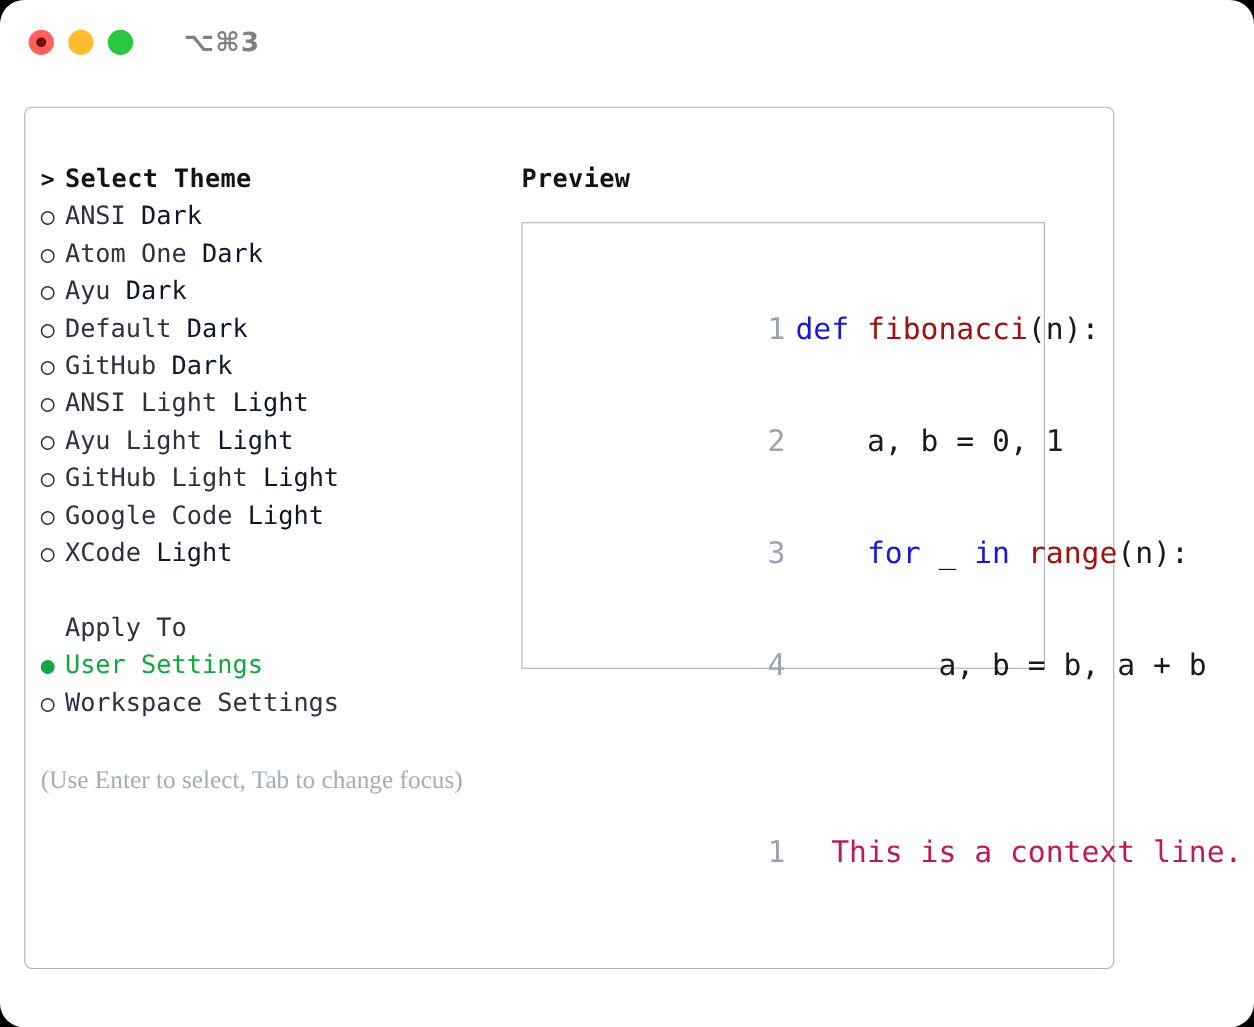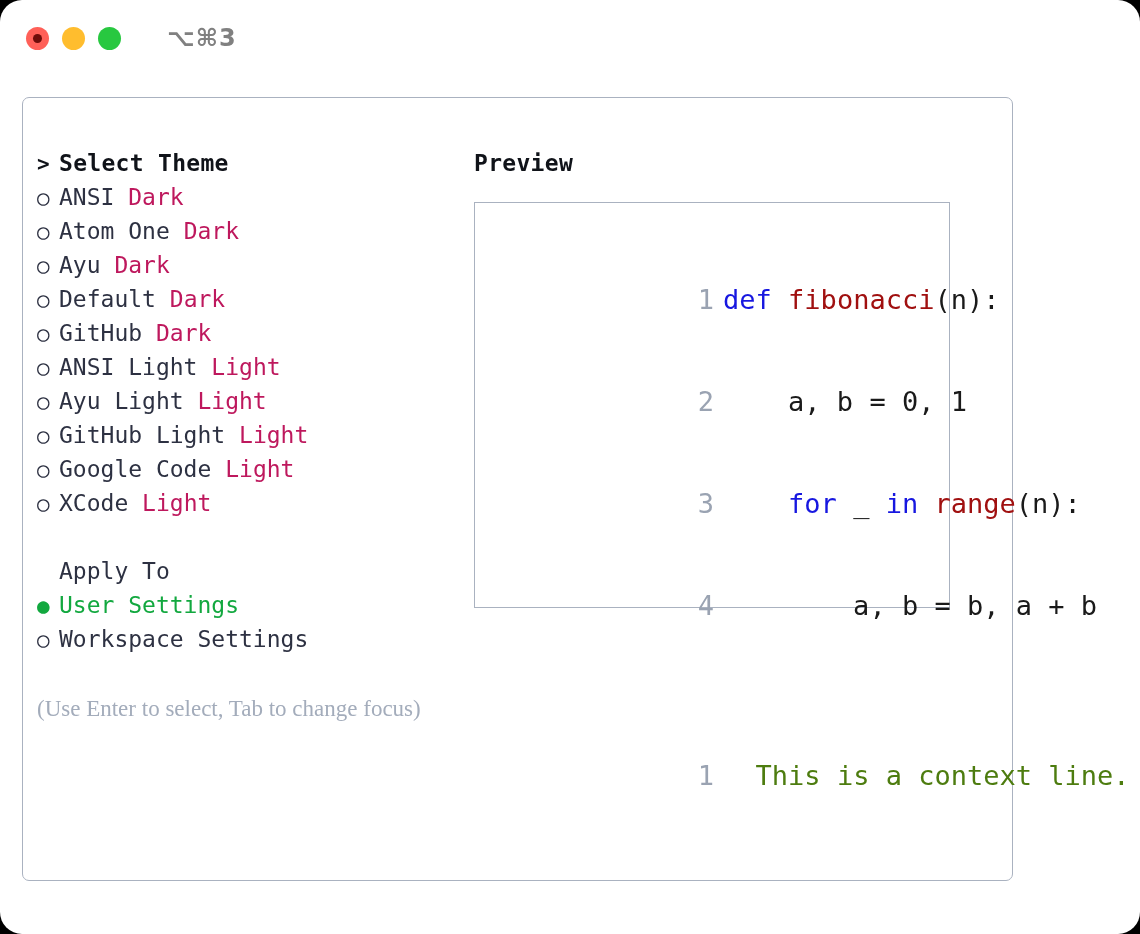--- a/index.html
+++ b/index.html
@@ -109,21 +109,21 @@
   }
   .header-row {
     font-weight: bold;
     color: #101319;
     letter-spacing: 0.3px;
   }
   .header-row .marker { font-weight: bold; }
   .row.selected { color: #12a83f; }
   .row.selected .marker { color: #12a83f; }
   .row .marker.empty { color: transparent; }
-  .dim { color: #be185d; }
+  .dim { color: #0f172a; }
   .section-gap { height: 34px; }
   .hint {
     position: absolute;
     left: 14px;
     top: 594px;
     width: 420px;
     font-size: 23px;
     line-height: 34px;
     color: #a3acbb;
     font-family: Liberation Serif, serif;
@@ -161,21 +161,21 @@
     display: inline-block;
     width: 28px;
     text-align: right;
     color: #9aa3b2;
     margin-right: 9px;
   }
   .kw  { color: #1717e0; }
   .fn  { color: #a01010; }
   .plain { color: #1a1a1a; }
   .blank-line { height: 34px; }
-  .diff-ctx { color: #4d7c0f; }
+  .diff-ctx { color: #be185d; }
 </style>
 </head>
 <body>
 
 <div class="window">
 
   <div class="titlebar">
     <div class="traffic">
       <span class="dot close"></span>
       <span class="dot min"></span>

